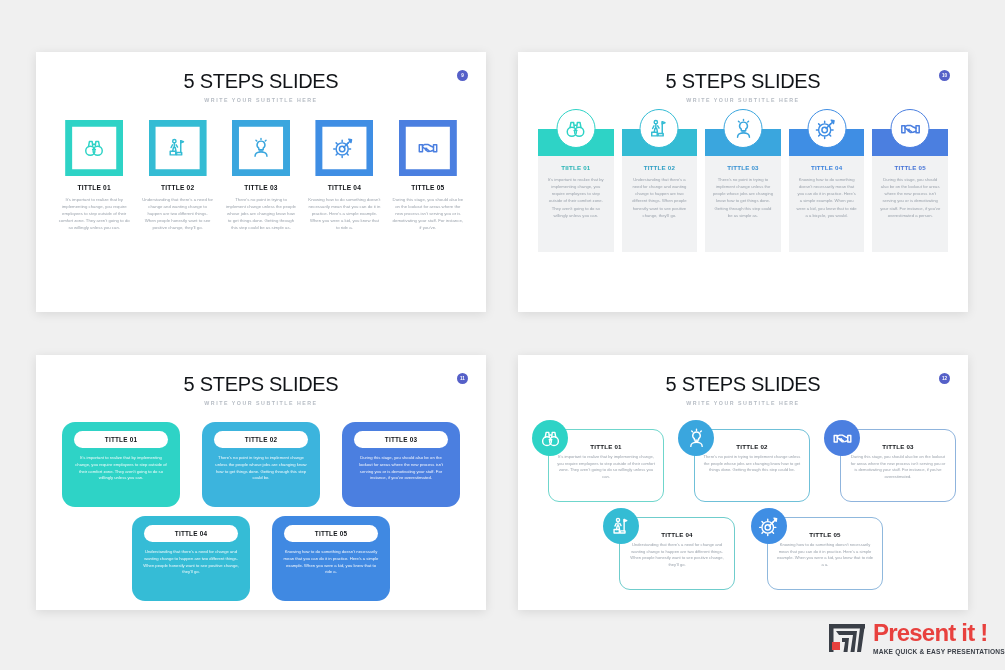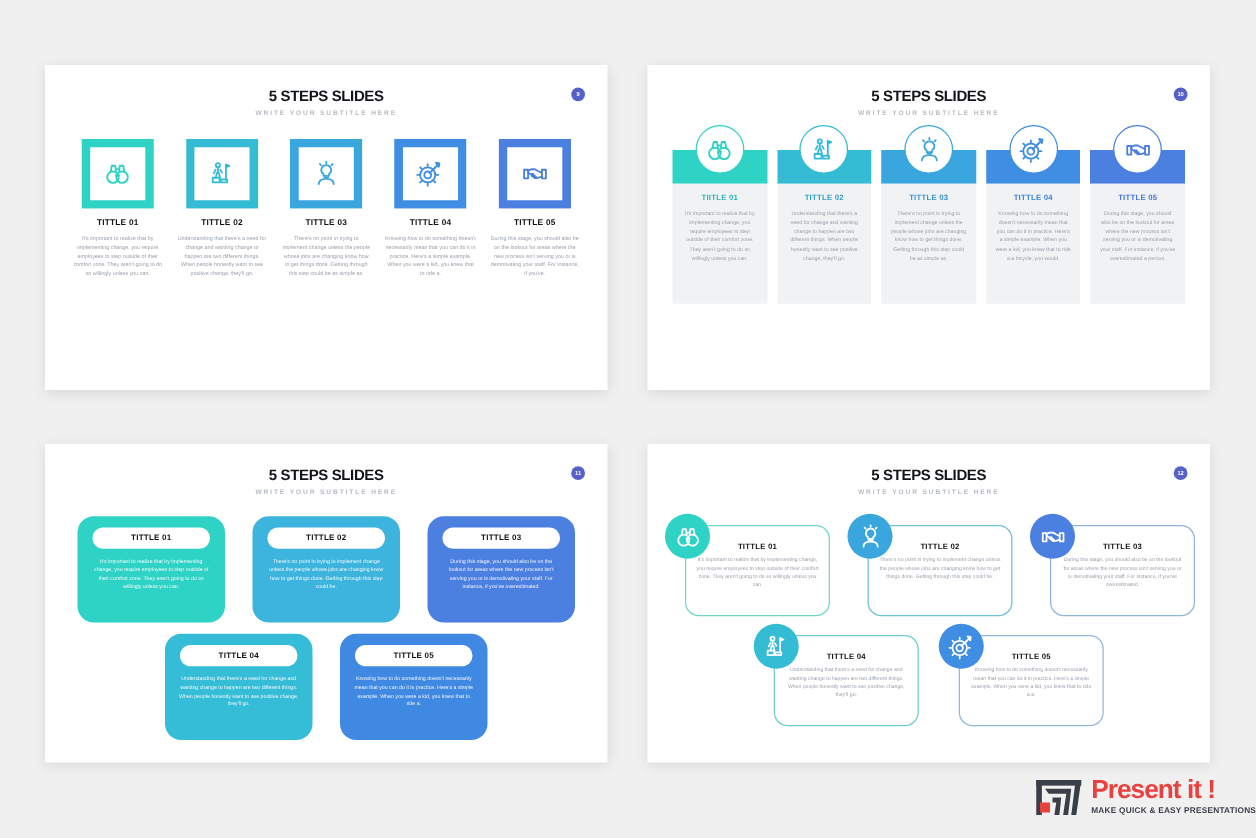--- a/index.html
+++ b/index.html
@@ -16,21 +16,21 @@
     background: #ffffff;
     box-shadow: 0 2px 10px rgba(0,0,0,0.10);
   }
   #slide-1 { left: 36px;  top: 52px;  width: 450px; height: 260px; }
   #slide-2 { left: 518px; top: 52px;  width: 450px; height: 260px; }
   #slide-3 { left: 36px;  top: 355px; width: 450px; height: 255px; }
   #slide-4 { left: 518px; top: 355px; width: 450px; height: 255px; }
 
   .slide-head { text-align: center; padding-top: 18px; }
   .slide-title {
-    font-size: 12px; font-weight: bold; letter-spacing: -0.3px;
+    font-size: 20px; font-weight: normal; letter-spacing: -0.3px;
     color: #111418;
   }
   .slide-sub {
     font-size: 5.3px; letter-spacing: 1.5px; color: #b6bcc4;
     margin-top: 4px; font-weight: bold;
   }
   .page-badge {
     position: absolute; top: 18px; right: 18px;
     width: 11px; height: 11px; border-radius: 50%;
     background: #5560c8; color: #fff;
@@ -121,21 +121,21 @@
   }
   .s4-t { font-size: 6.2px; font-weight: bold; text-align: center; color:#111418; letter-spacing:.2px; }
   .s4-b {
     margin-top: 4px; font-size: 4.1px; line-height: 1.62;
     color: #9aa2ab; text-align: center;
   }
 
   
   .logo { position: absolute; left: 828px; top: 620px; display: flex; align-items: flex-start; gap: 7px; }
   .logo-text { padding-top: 1px; }
-  .logo-name { font-size: 21px; font-weight: bold; color: #e8413e; letter-spacing: -0.8px; line-height: 1; }
+  .logo-name { font-size: 24px; font-weight: bold; color: #e8413e; letter-spacing: -0.8px; line-height: 1; }
   .logo-name .it { color: #e8413e; }
   .logo-tag { font-size: 6.6px; font-weight: bold; color: #3a3f47; letter-spacing: .2px; margin-top: 3px; }
 </style>
 </head>
 <body>
 
 <div class="canvas">
 
   <div class="slide" id="slide-1">
     <div class="slide-head">

